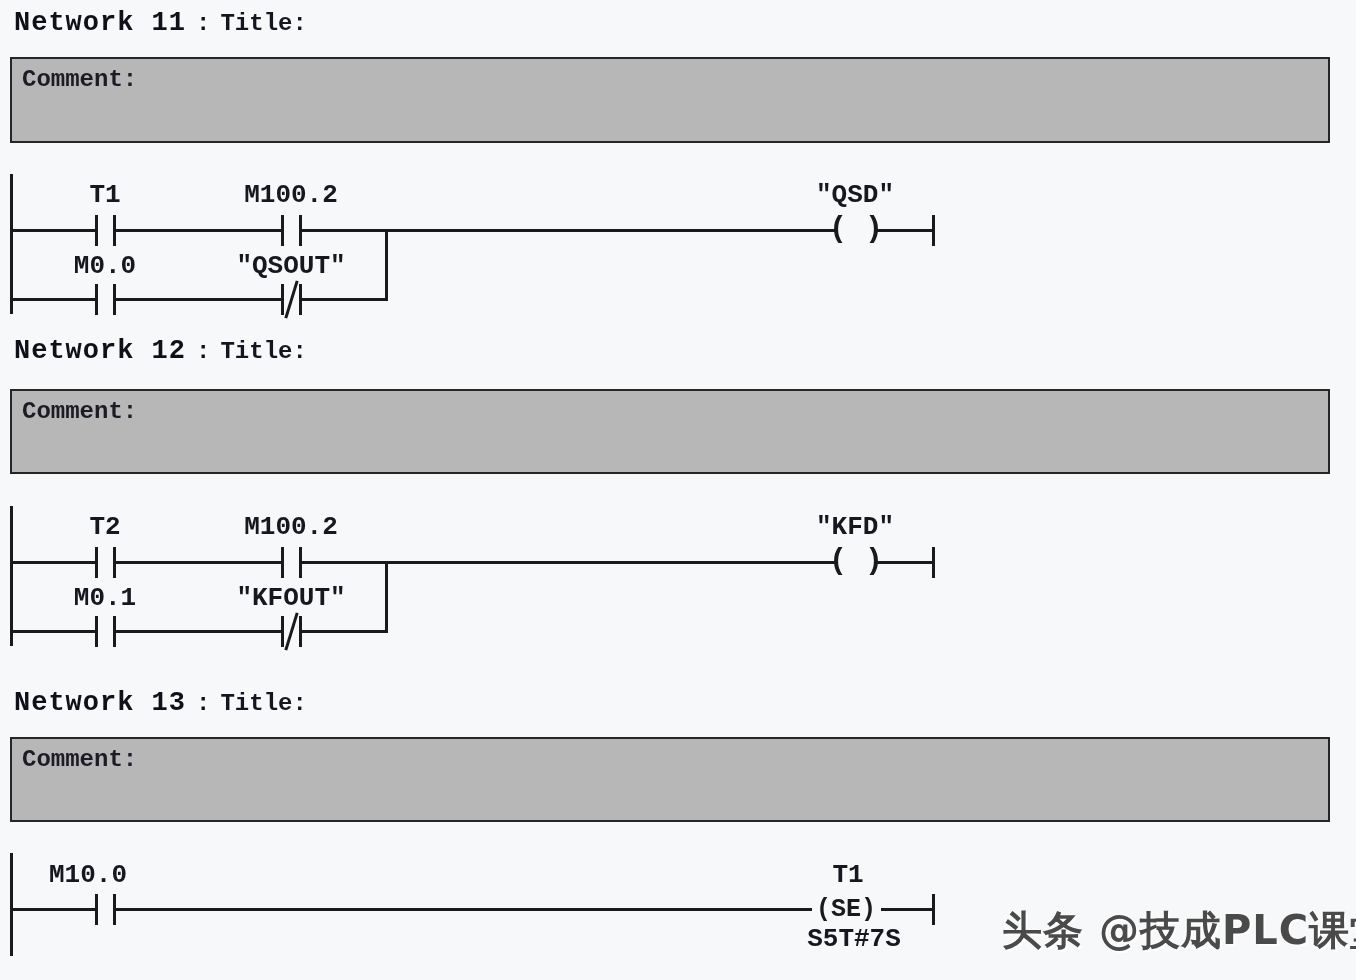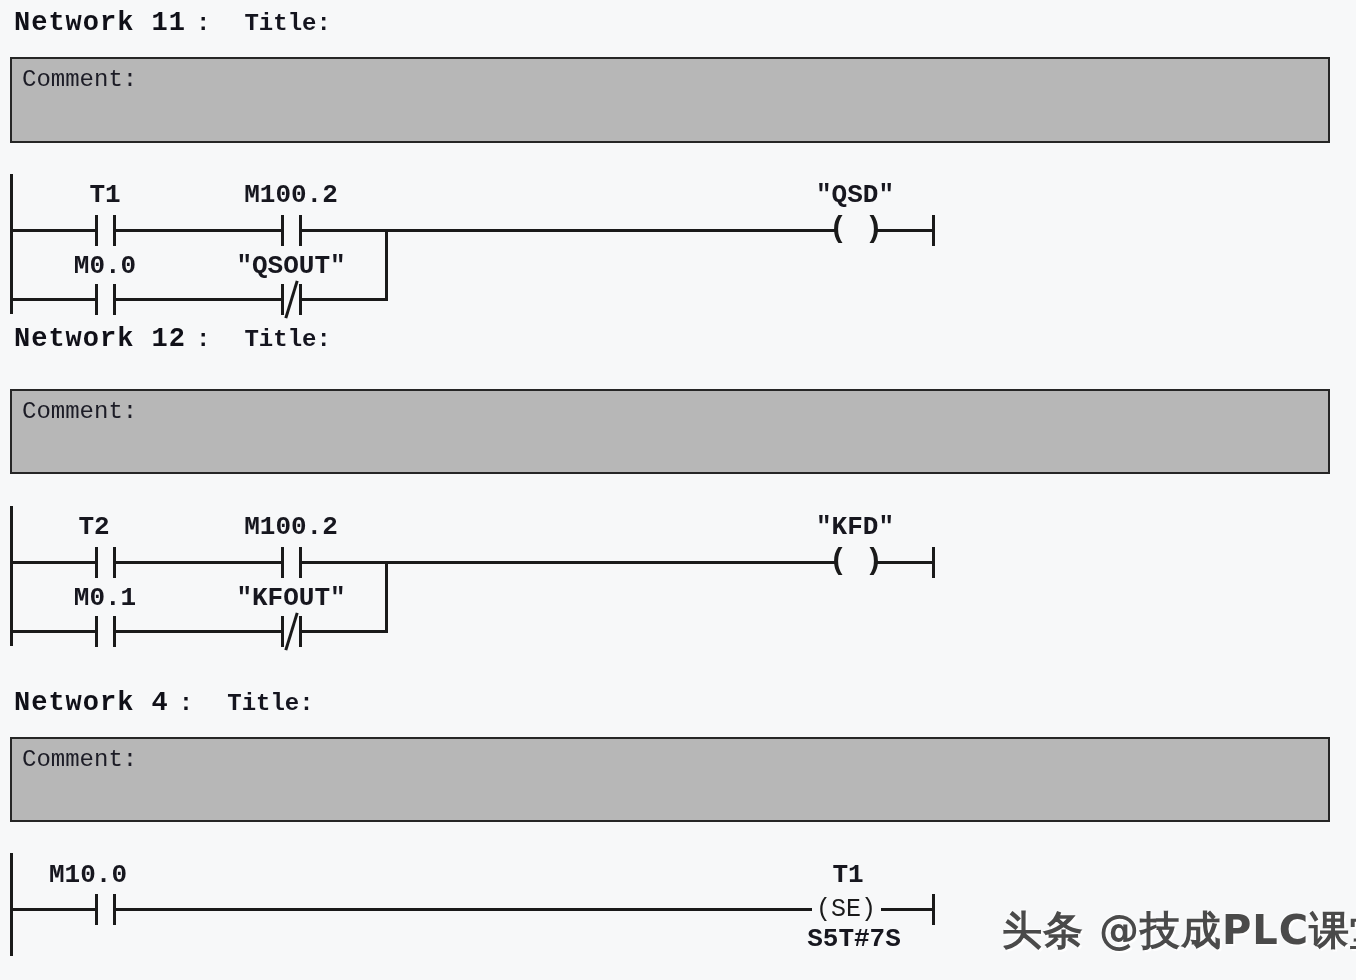--- a/index.html
+++ b/index.html
@@ -21,31 +21,31 @@
   .canvas{position:absolute;left:0;top:0;width:1356px;height:980px;}
 
   
   .net-title{
     position:absolute;left:14px;
     display:flex;align-items:baseline;gap:10px;
     white-space:nowrap;
   }
   .net-name{font-size:27px;font-weight:bold;letter-spacing:1px;color:#101018;}
   .net-sep{font-size:24px;font-weight:bold;color:#101018;}
-  .net-sub{font-size:24px;font-weight:600;color:#15151f;margin-left:24px;}
+  .net-sub{font-size:24px;font-weight:600;color:#15151f;}
 
   
   .comment-box{
     position:absolute;left:10px;width:1320px;
     background:var(--comment-fill);
     border:2px solid var(--comment-border);
   }
   .comment-text{
     position:absolute;left:10px;top:7px;
-    font-size:24px;font-weight:400;color:#1c1c26;
+    font-size:24px;font-weight:700;color:#1c1c26;
   }
 
   
   .wh{position:absolute;height:3px;background:var(--line);}
   .wv{position:absolute;width:3px;background:var(--line);}
 
   
   .contact{position:absolute;width:21px;height:31px;}
   .cbar{position:absolute;top:0;width:3px;height:100%;background:var(--line);}
   .cbar.l{left:0;}
@@ -63,21 +63,21 @@
   }
 
   
   .coil{
     position:absolute;
     font-size:30px;font-weight:600;color:var(--line);
     white-space:pre;line-height:34px;letter-spacing:0px;
   }
   .coil-se{
     position:absolute;
-    font-size:25px;font-weight:400;color:var(--line);
+    font-size:25px;font-weight:700;color:var(--line);
     white-space:pre;line-height:27px;
   }
   .tbar{position:absolute;width:3px;height:31px;background:var(--line);}
 
   
   .watermark{
     position:absolute;left:1002px;top:903px;width:354px;height:58px;
     font-family:"DejaVu Sans","Liberation Sans",sans-serif;
     font-size:40px;font-weight:bold;
     color:#4a4a4a;
@@ -134,38 +134,38 @@
   <div class="contact" style="left:281px;top:284px;">
     <i class="cbar l"></i>
       <i class="cbar r"></i>
     <i class="slash"></i>
   </div>
 
   <div class="lbl" style="left:775px;top:182px;">"QSD"</div>
   <div class="coil" style="left:829px;top:212px;">( )</div>
   <div class="tbar" style="left:932px;top:215px;"></div>
 
-  <div class="net-title" style="top:324px;">
+  <div class="net-title" style="top:336px;">
     <span class="net-name">Network 12</span>
     <span class="net-sep">:</span>
     <span class="net-sub">Title:</span>
   </div>
 
   <div class="comment-box" style="top:389px;height:85px;">
     <div class="comment-text">Comment:</div>
   </div>
 
   <div class="wv" style="left:10px;top:506px;height:140px;"></div>
 
   <div class="wh" style="left:10px;top:561px;width:85px;"></div>
   <div class="wh" style="left:116px;top:561px;width:165px;"></div>
   <div class="wh" style="left:302px;top:561px;width:533px;"></div>
   <div class="wh" style="left:876px;top:561px;width:58px;"></div>
 
-  <div class="lbl" style="left:14px;top:514px;">T2</div>
+  <div class="lbl" style="left:25px;top:514px;">T2</div>
   <div class="contact" style="left:95px;top:547px;">
     <i class="cbar l"></i>
       <i class="cbar r"></i>
   </div>
 
   <div class="lbl" style="left:211px;top:514px;">M100.2</div>
   <div class="contact" style="left:281px;top:547px;">
     <i class="cbar l"></i>
       <i class="cbar r"></i>
   </div>
@@ -186,21 +186,21 @@
     <i class="cbar l"></i>
       <i class="cbar r"></i>
     <i class="slash"></i>
   </div>
 
   <div class="lbl" style="left:775px;top:514px;">"KFD"</div>
   <div class="coil" style="left:829px;top:544px;">( )</div>
   <div class="tbar" style="left:932px;top:547px;"></div>
 
   <div class="net-title" style="top:688px;">
-    <span class="net-name">Network 4</span>
+    <span class="net-name">Network 13</span>
     <span class="net-sep">:</span>
     <span class="net-sub">Title:</span>
   </div>
 
   <div class="comment-box" style="top:737px;height:85px;">
     <div class="comment-text">Comment:</div>
   </div>
 
   <div class="wv" style="left:10px;top:853px;height:103px;"></div>
 

